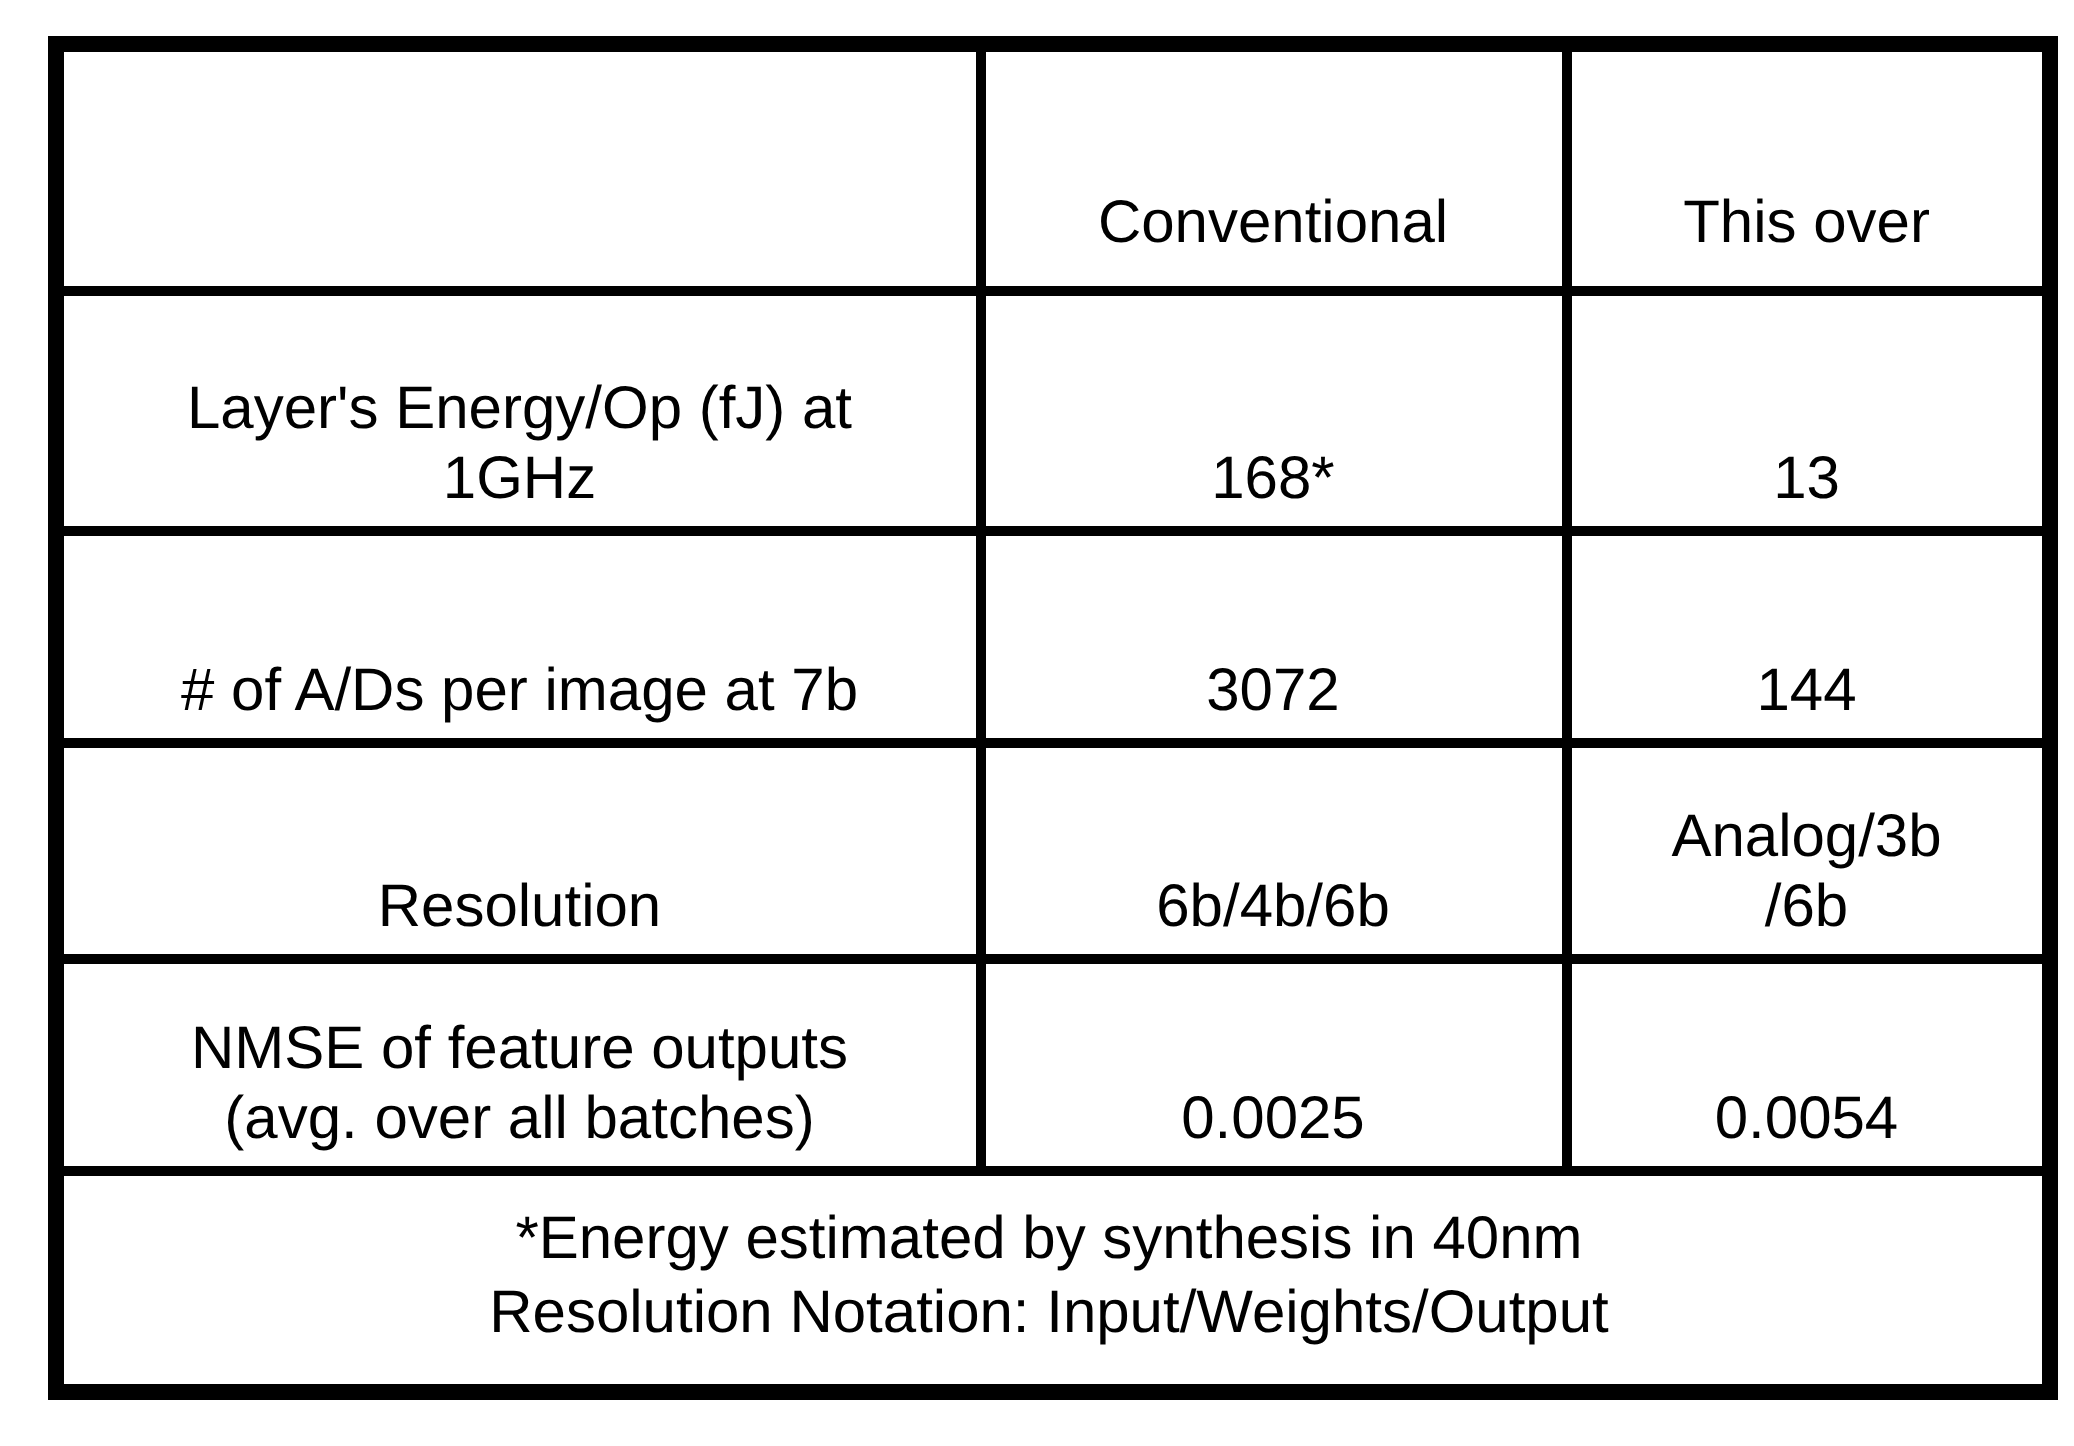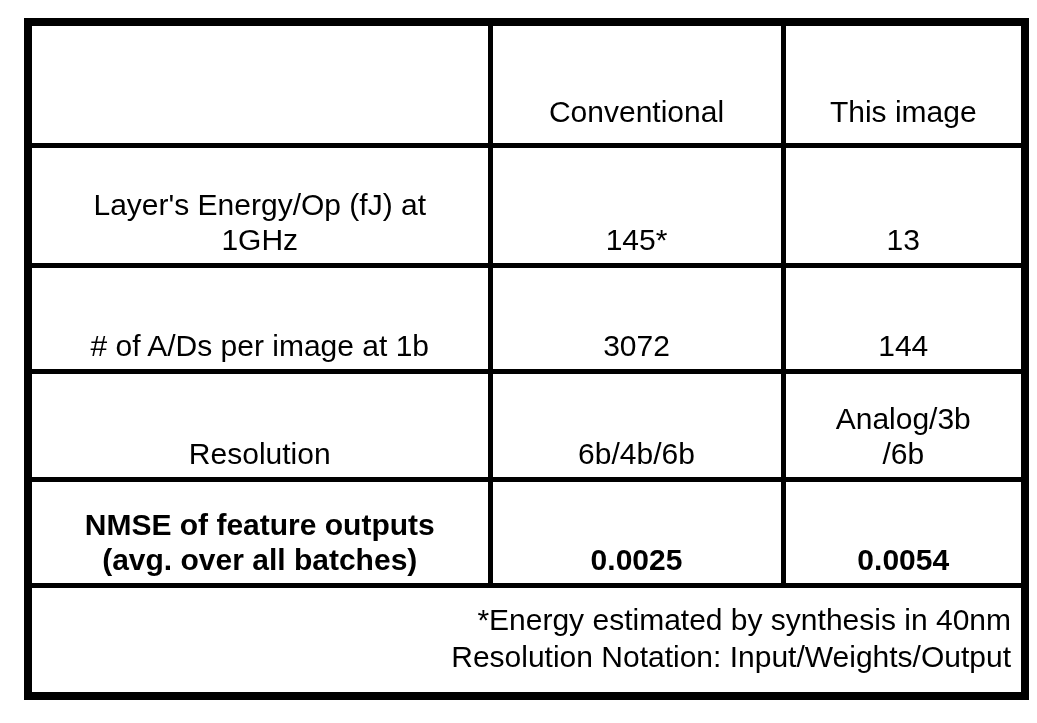--- a/index.html
+++ b/index.html
@@ -35,66 +35,66 @@
     padding: 4px 8px 6px 8px;
     white-space: pre-line;
     overflow: hidden;
   }
   
   table.cmp tr.r-header td {
     padding-bottom: 14px;
   }
   
   table.cmp td.foot {
-    text-align: right;
+    text-align: center;
     vertical-align: middle;
     line-height: 37px;
     padding: 4px 10px 8px 6px;
   }
   
   col.c1 { width: 462px; }
   col.c2 { width: 293px; }
   col.c3 { width: 242px; }
   
   tr.r-header { height: 107px; }
   tr.r-top3   { height: 94px; }
   tr.r-energy { height: 105px; }
   tr.r-adcs   { height: 92px; }
   tr.r-res    { height: 94px; }
-  tr.r-nmse   { height: 92px; font-weight: bold; }
+  tr.r-nmse   { height: 92px; }
   tr.r-foot   { height: 96px; }
 </style>
 </head>
 <body>
 
 <div class="page">
   <table class="cmp">
     <colgroup>
       <col class="c1">
       <col class="c2">
       <col class="c3">
     </colgroup>
 
     <tbody>
         <tr class="r-header">
       <td></td>
       <td>Conventional</td>
-      <td>This image</td>
+      <td>This over</td>
     </tr>
 
 
     <tr class="r-energy">
       <td>Layer's Energy/Op (fJ) at
 1GHz</td>
-      <td>145*</td>
+      <td>168*</td>
       <td>13</td>
     </tr>
 
     <tr class="r-adcs">
-      <td># of A/Ds per image at 1b</td>
+      <td># of A/Ds per image at 7b</td>
       <td>3072</td>
       <td>144</td>
     </tr>
 
     <tr class="r-res">
       <td>Resolution</td>
       <td>6b/4b/6b</td>
       <td>Analog/3b
 /6b</td>
     </tr>

